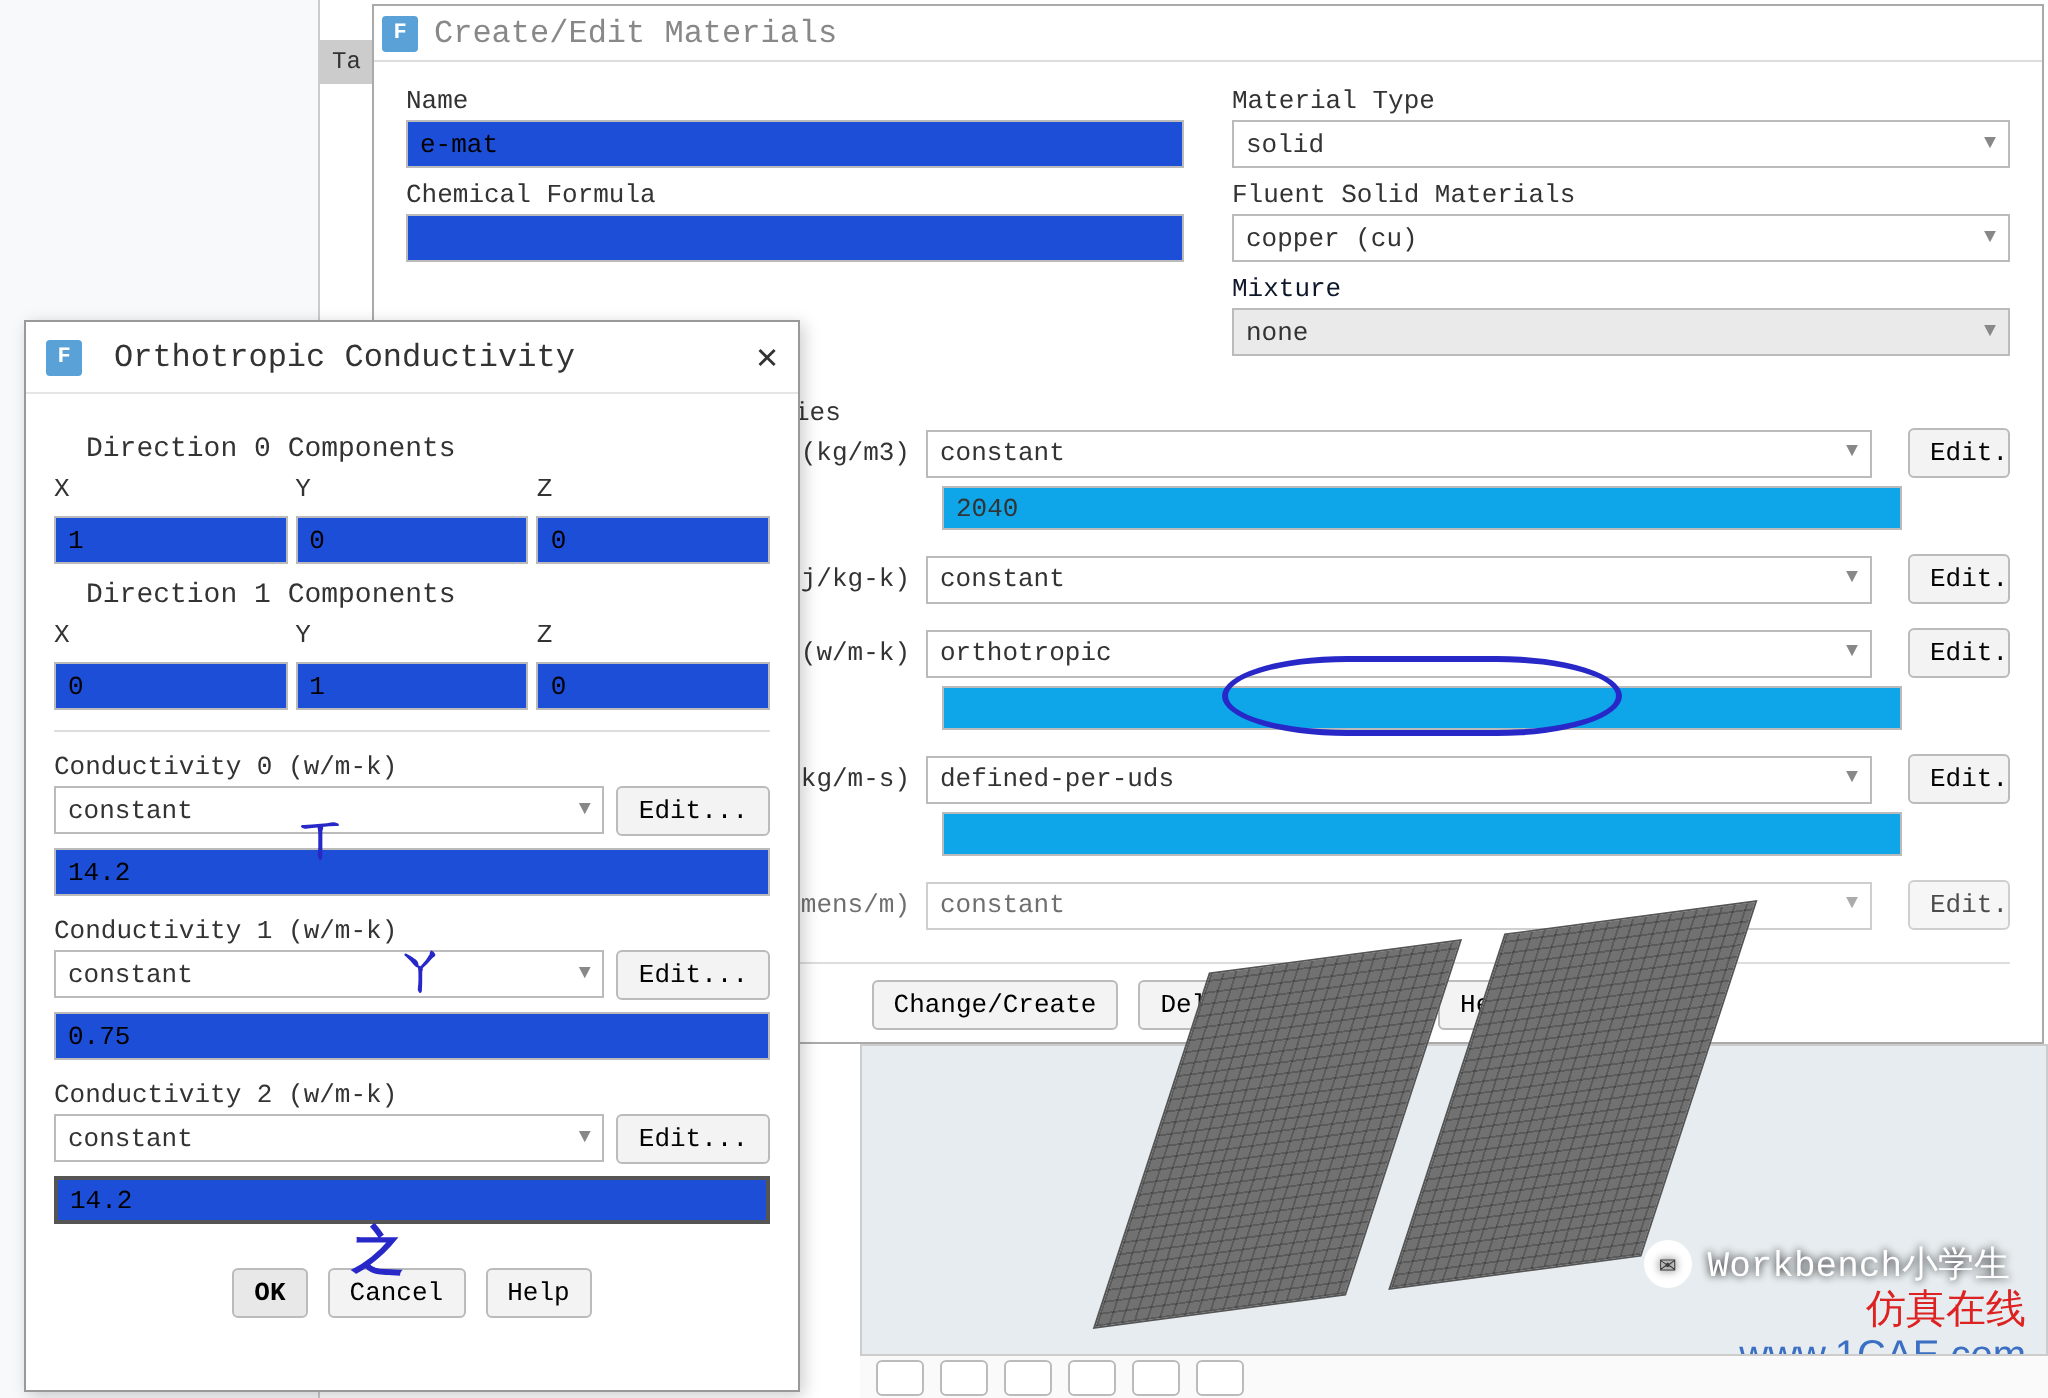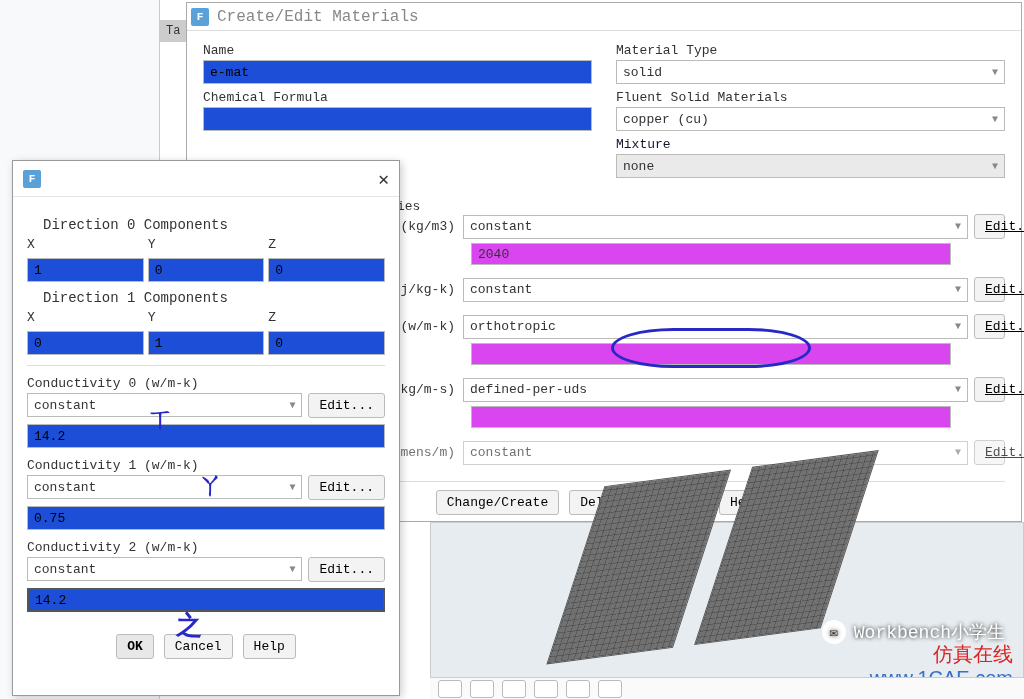--- a/index.html
+++ b/index.html
@@ -16,25 +16,25 @@
 input[type=text], .txt-in { border: 1px solid #bbb; background: #1d4ed8; height: 24px; padding: 2px 6px; font-family: inherit; font-size: 13px; width: 100%; }
 .sel { border: 1px solid #bbb; background: #fff; height: 24px; padding: 2px 6px; width: 100%; display:flex; align-items:center; justify-content:space-between;}
 .sel .tri { color: #888; font-size: 10px;}
 .disabled-bg { background: #eaeaea; }
 .name-area { display: flex; gap: 24px; }
 .name-col { flex: 1; }
 .name-col-wide { flex: 1; }
 .prop-row { display: flex; align-items: center; margin-top: 12px; }
 .prop-label { width: 260px; text-align: right; padding-right: 8px; font-size: 13px;}
 .prop-sel { flex: 1; }
-.prop-btn { width: 31px; margin-left: 6px; text-decoration: underline; }
+.prop-btn { width: 51px; margin-left: 18px; }
 .btn { border: 1px solid #bbb; background: #f3f3f3; padding: 4px 10px; font-family: inherit; font-size: 13px; cursor: pointer; border-radius: 3px; }
 .btn-dark { background: #666; color: #fff; border-color: #555;}
 .btn-row { display: flex; gap: 10px; justify-content: center; margin-top: 16px; padding-top: 8px;}
-.val-display { border: 1px solid #bbb; background: #d946ef; height: 22px; padding: 2px 6px; margin-top: 4px; display:flex; align-items:center; margin-left: 268px; margin-right: 54px;}
+.val-display { border: 1px solid #bbb; background: #0ea5e9; height: 22px; padding: 2px 6px; margin-top: 4px; display:flex; align-items:center; margin-left: 268px; margin-right: 54px;}
 .circle-annot { position: absolute; left: 424px; top: 325px; width: 200px; height: 40px; border: 3px solid #2828c8; border-radius: 50% / 80%; pointer-events: none; }
 
 .ortho-window { position: absolute; left: 12px; top: 160px; width: 388px; height: 536px; background: #fff; border: 1px solid #999; box-shadow: 2px 2px 8px rgba(0,0,0,0.2); }
 .ortho-title-bar { height: 36px; display: flex; align-items: center; padding: 0 10px; border-bottom: 1px solid #e5e5e5;}
 .ortho-title-text { font-size: 16px; color: #333; margin-left: 8px;}
 .close-x { margin-left: auto; font-size: 18px; color: #333; cursor: pointer;}
 .ortho-body { padding: 12px 14px; font-family: "Courier New", monospace;}
 .sect-title { font-weight: normal; font-size: 14px; margin-top: 8px; margin-bottom: 4px; padding-left: 16px;}
 .xyz-row { display: flex; gap: 4px; margin-bottom: 6px;}
 .xyz-col { flex: 1; }
@@ -194,20 +194,21 @@
   <div class="tb-btn"></div>
   <div class="tb-btn"></div>
   <div class="tb-btn"></div>
   <div class="tb-btn"></div>
   <div class="tb-btn"></div>
 </div>
 
 <div class="ortho-window">
   <div class="ortho-title-bar">
     <div class="ce-icon">F</div>
+    <div class="ortho-title-text">Orthotropic Conductivity</div>
     <div class="close-x">✕</div>
   </div>
   <div class="ortho-body">
     <div class="sect-title">Direction 0 Components</div>
     <div class="xyz-row">
       <div class="xyz-col">
           <div class="xyz-lbl">X</div>
         </div>
       <div class="xyz-col">
           <div class="xyz-lbl">Y</div>

